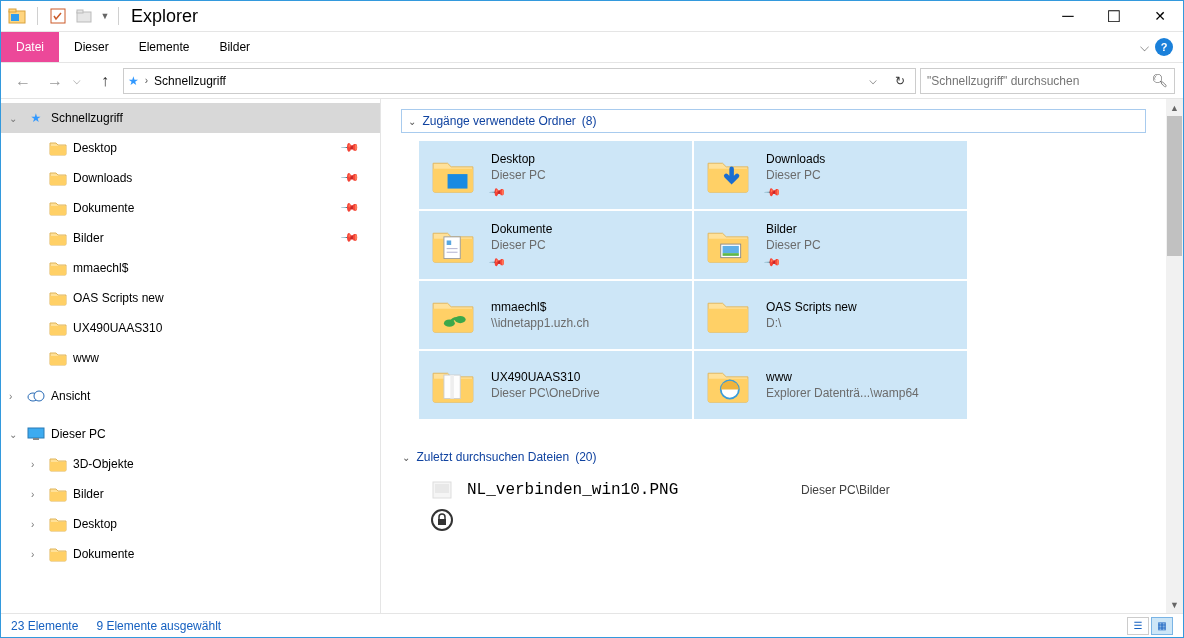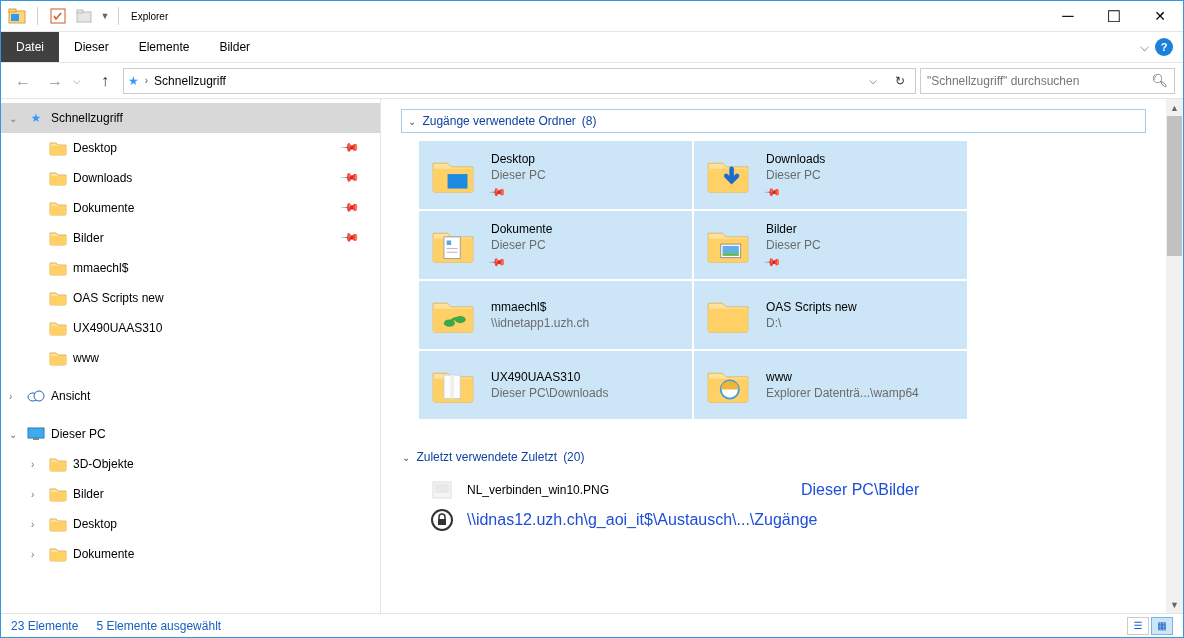--- a/index.html
+++ b/index.html
@@ -3,30 +3,30 @@
 <meta charset="utf-8">
 <style>
 * { margin: 0; padding: 0; box-sizing: border-box; font-family: "Segoe UI", Tahoma, sans-serif; font-size: 12px; }
 body { background: #fff; width: 1184px; height: 638px; overflow: hidden; border: 1px solid #3399dd; display: flex; flex-direction: column; }
 
 
 .titlebar { height: 31px; display: flex; align-items: center; border-bottom: 1px solid #e5e5e5; }
 .titlebar-qat { display: flex; align-items: center; padding-left: 4px; gap: 2px; }
 .qat-btn { width: 24px; height: 24px; display: flex; align-items: center; justify-content: center; }
 .titlebar-sep { width: 1px; height: 18px; background: #d0d0d0; margin: 0 6px; }
-.titlebar-title { padding-left: 6px; font-size: 10px; }
+.titlebar-title { padding-left: 6px; font-size: 18px; }
 .titlebar-spacer { flex: 1; }
 .win-controls { display: flex; }
 .win-btn { width: 46px; height: 30px; display: flex; align-items: center; justify-content: center; font-size: 16px; font-family: "Segoe MDL2 Assets", sans-serif; }
 .win-close { font-size: 14px; }
 
 
 .ribbon { height: 31px; display: flex; align-items: stretch; border-bottom: 1px solid #e5e5e5; }
 .ribbon-tab { padding: 0 15px; display: flex; align-items: center; font-size: 12px; }
-.ribbon-tab.primary { background: #404040; color: #fff; }
+.ribbon-tab.primary { background: #ec4899; color: #fff; }
 .ribbon-spacer { flex: 1; }
 .ribbon-right { display: flex; align-items: center; gap: 6px; padding-right: 10px; }
 .chev-down { color: #666; }
 .help-btn { width: 18px; height: 18px; border-radius: 50%; background: #1a80da; color: #fff; display: flex; align-items: center; justify-content: center; font-weight: bold; font-size: 11px; }
 
 
 .navbar { height: 36px; display: flex; align-items: center; gap: 4px; padding: 0 8px; border-bottom: 1px solid #e5e5e5; }
 .nav-btn { width: 28px; height: 28px; display: flex; align-items: center; justify-content: center; color: #999; font-size: 16px; }
 .nav-btn.enabled { color: #333; }
 .nav-hist { width: 14px; color: #999; font-size: 10px; }
@@ -72,22 +72,22 @@
 .tile { width: 273px; height: 68px; background: #cde6f7; display: flex; align-items: center; padding: 0 10px; gap: 14px; }
 .tile-icon { width: 48px; height: 48px; display: flex; align-items: center; justify-content: center; position: relative; }
 .tile-text { display: flex; flex-direction: column; gap: 2px; }
 .tile-name { font-size: 12px; color: #000; }
 .tile-loc { font-size: 12px; color: #6b6b6b; }
 .tile-pin { font-size: 11px; color: #888; margin-top: 2px; transform: rotate(45deg); display: inline-block; width: 12px; }
 
 .filelist { padding: 6px 0 0 30px; }
 .file-row { display: flex; align-items: center; height: 30px; gap: 14px; }
 .file-icon { width: 22px; height: 22px; display: flex; align-items: center; justify-content: center; }
-.file-name { width: 320px; font-size: 12px; }
-.file-loc { font-size: 16px; color: #1d4ed8; }
+.file-name { width: 320px; font-size: 16px; font-family: Liberation Mono, monospace; }
+.file-loc { font-size: 12px; color: #404040; }
 
 
 .statusbar { height: 24px; border-top: 1px solid #e5e5e5; display: flex; align-items: center; padding: 0 10px; gap: 18px; font-size: 12px; color: #1560c0; }
 .status-spacer { flex: 1; }
 .view-btns { display: flex; gap: 2px; }
 .view-btn { width: 22px; height: 18px; border: 1px solid #ccc; display: flex; align-items: center; justify-content: center; font-size: 10px; }
 .view-btn.active { background: #cde6f7; border-color: #7ab4e5; }
 
 
 .folder-svg { width: 44px; height: 38px; }
@@ -412,21 +412,21 @@
             <div class="tile-icon">
               <svg class="folder-svg" viewBox="0 0 48 42">
                 <path d="M2 8 h16 l4 4 h24 v26 a2 2 0 0 1 -2 2 h-40 a2 2 0 0 1 -2 -2 z" fill="#ffe199" stroke="#e0b458"></path>
                 <path d="M2 14 h44 v24 a2 2 0 0 1 -2 2 h-40 a2 2 0 0 1 -2 -2 z" fill="#ffd066"></path>
                 <rect x="14" y="10" width="18" height="26" fill="#fdfdfd" stroke="#ccc"></rect>
                 <rect x="21" y="10" width="4" height="26" fill="#eee"></rect>
               </svg>
             </div>
             <div class="tile-text">
               <span class="tile-name">UX490UAAS310</span>
-              <span class="tile-loc">Dieser PC\Downloads</span>
+              <span class="tile-loc">Dieser PC\OneDrive</span>
             </div>
           </div>
           <div class="tile">
             <div class="tile-icon">
               <svg class="folder-svg" viewBox="0 0 48 42">
                 <path d="M2 8 h16 l4 4 h24 v26 a2 2 0 0 1 -2 2 h-40 a2 2 0 0 1 -2 -2 z" fill="#ffe199" stroke="#e0b458"></path>
                 <path d="M2 14 h44 v24 a2 2 0 0 1 -2 2 h-40 a2 2 0 0 1 -2 -2 z" fill="#ffd066"></path>
                 <circle cx="26" cy="26" r="10" fill="#fff" stroke="#3a9bd9" stroke-width="2"></circle>
                 <path d="M16 26 a10 10 0 0 1 20 0" fill="#f0b43c"></path>
                 <path d="M20 18 a10 10 0 0 1 12 0" stroke="#3a9bd9" fill="none"></path>
@@ -434,21 +434,21 @@
             </div>
             <div class="tile-text">
               <span class="tile-name">www</span>
               <span class="tile-loc">Explorer Datenträ...\wamp64</span>
             </div>
           </div>
         </div>
 
     <div class="group-header">
       <span class="group-chev">⌄</span>
-      <span>Zuletzt verwendete Zuletzt</span>
+      <span>Zuletzt durchsuchen Dateien</span>
       <span class="group-count">(20)</span>
     </div>
     <div class="filelist" id="filelist">
           <div class="file-row">
             <div class="file-icon">
               <svg width="22" height="22" viewBox="0 0 22 22">
                 <rect x="2" y="3" width="18" height="16" fill="#f5f5f5" stroke="#ddd"></rect>
                 <rect x="4" y="5" width="14" height="9" fill="#e8e8e8"></rect>
               </svg>
             </div>
@@ -456,34 +456,33 @@
             <span class="file-loc">Dieser PC\Bilder</span>
           </div>
           <div class="file-row">
             <div class="file-icon">
               <svg width="22" height="22" viewBox="0 0 22 22">
                 <circle cx="11" cy="11" r="10" fill="#fff" stroke="#333" stroke-width="2"></circle>
                 <rect x="7" y="10" width="8" height="6" fill="#333"></rect>
                 <path d="M8 10 v-2 a3 3 0 0 1 6 0 v2" stroke="#333" fill="none" stroke-width="1.5"></path>
               </svg>
             </div>
-            <span class="file-loc">\\idnas12.uzh.ch\g_aoi_it$\Austausch\...\Zugänge</span>
           </div>
         </div>
   </div>
   <div class="content-scroll">
     <div class="sb-btn">▲</div>
     <div class="sb-thumb"></div>
     <div class="sb-track"></div>
     <div class="sb-btn">▼</div>
   </div>
   </div>
 </div>
 
 <div class="statusbar">
   <span>23 Elemente</span>
-  <span>5 Elemente ausgewählt</span>
+  <span>9 Elemente ausgewählt</span>
   <div class="status-spacer"></div>
   <div class="view-btns">
     <div class="view-btn">☰</div>
     <div class="view-btn active">▦</div>
   </div>
 </div>
 
 </body></html>

